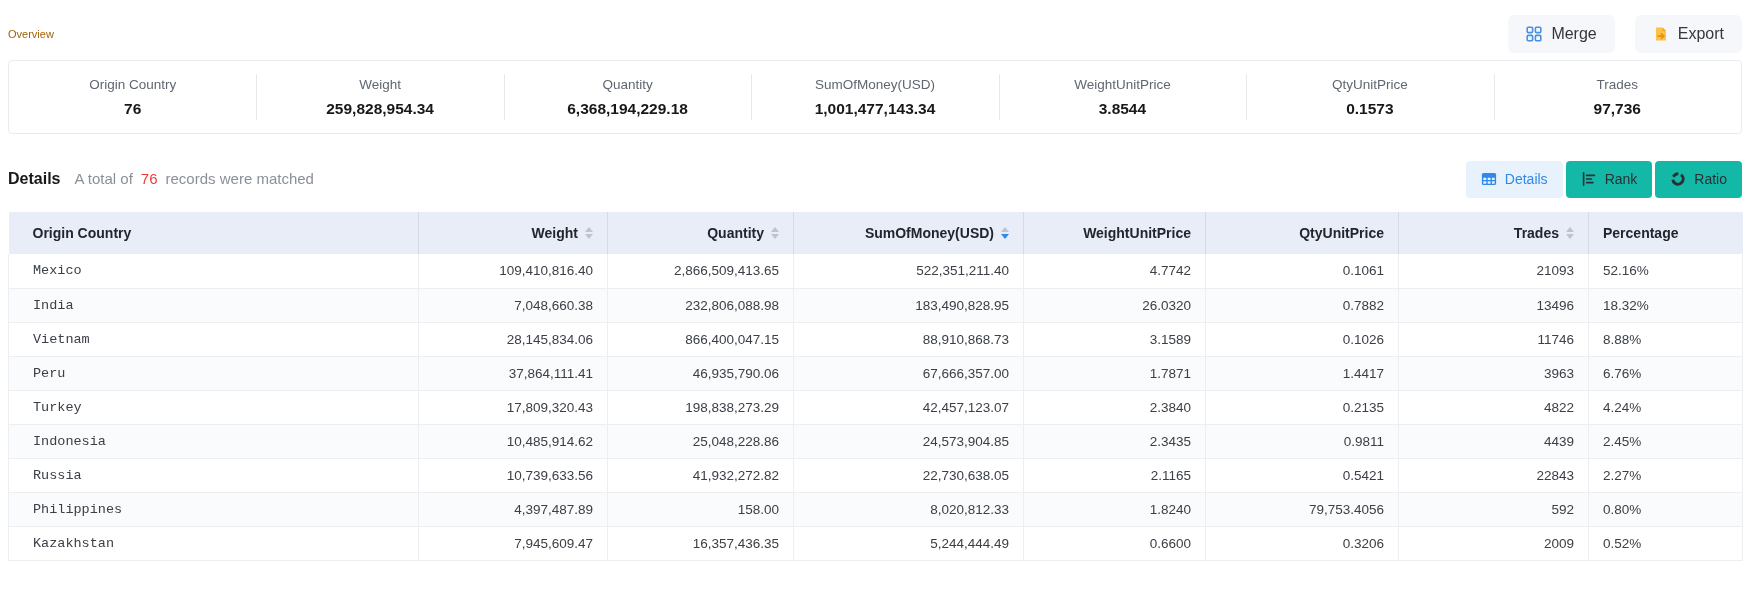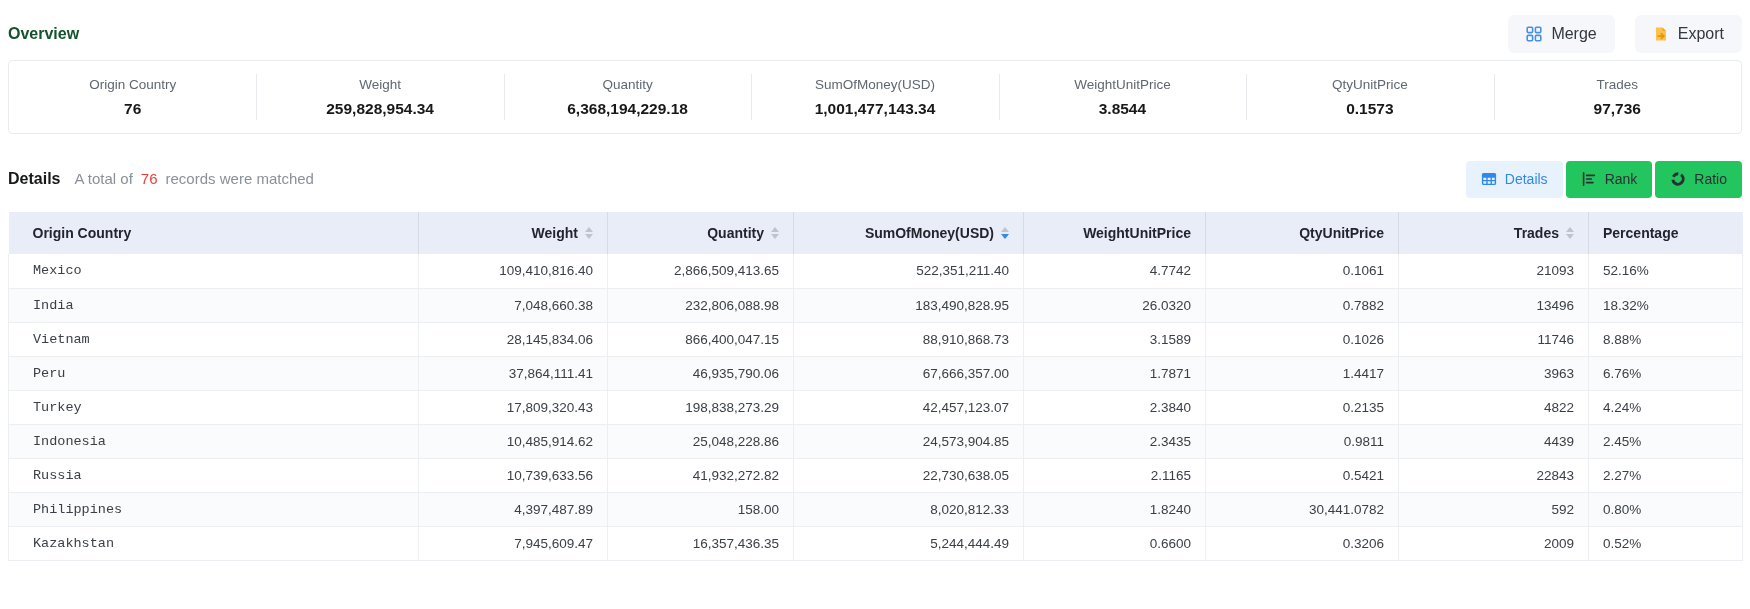--- a/index.html
+++ b/index.html
@@ -6,21 +6,21 @@
   html, body { background:#ffffff; }
   body {
     width:1750px; height:609px; overflow:hidden;
     font-family:"Liberation Sans","DejaVu Sans",sans-serif;
     color:#33383e;
   }
   .page { padding:12px 8px 0; }
 
   
   .topbar { display:flex; justify-content:space-between; align-items:center; height:44px; }
-  .page-title { font-size:16px; font-weight:bold; color:#14532d; }
+  .page-title { font-size:11px; font-weight:normal; color:#a16207; }
   .topbar-actions { display:flex; gap:20px; }
   .soft-btn {
     display:inline-flex; align-items:center; gap:9px; height:38px; padding:0 18px;
     background:#f5f7fa; border:none; border-radius:6px;
     font-size:16px; color:#33383e; font-family:inherit; cursor:pointer;
   }
 
   
   .stats-card {
     margin-top:4px; height:74px;
@@ -35,21 +35,21 @@
 
   
   .details-bar { margin-top:26px; display:flex; justify-content:space-between; align-items:center; height:38px; }
   .details-left { display:flex; align-items:baseline; gap:14px; }
   .details-title { font-size:16px; font-weight:bold; color:#17181a; }
   .matched-text { font-size:15px; color:#8a9099; }
   .matched-count { color:#f03b3b; margin:0 8px; }
   .view-switch { display:flex; gap:3px; }
   .view-btn {
     display:inline-flex; align-items:center; gap:8px; height:37px; padding:0 15px;
-    background:#22c55e; border:none; border-radius:4px;
+    background:#14b8a6; border:none; border-radius:4px;
     font-size:14px; color:#2b2f35; font-family:inherit; cursor:pointer;
   }
   .view-btn.active { background:#e7f2fd; color:#3089e8; }
 
   
   .data-table { margin-top:14px; width:1734px; border-collapse:collapse; table-layout:fixed; }
   .data-table thead th {
     background:#e9edf8; height:42px; font-size:14px; font-weight:bold; color:#22252c;
     padding:0; vertical-align:middle;
   }
@@ -327,21 +327,21 @@
           <td class="right">0.5421</td>
           <td class="right">22843</td>
           <td class="pct">2.27%</td>
         </tr>
         <tr>
           <td class="left">Philippines</td>
           <td class="right">4,397,487.89</td>
           <td class="right">158.00</td>
           <td class="right">8,020,812.33</td>
           <td class="right">1.8240</td>
-          <td class="right">30,441.0782</td>
+          <td class="right">79,753.4056</td>
           <td class="right">592</td>
           <td class="pct">0.80%</td>
         </tr>
         <tr>
           <td class="left">Kazakhstan</td>
           <td class="right">7,945,609.47</td>
           <td class="right">16,357,436.35</td>
           <td class="right">5,244,444.49</td>
           <td class="right">0.6600</td>
           <td class="right">0.3206</td>

